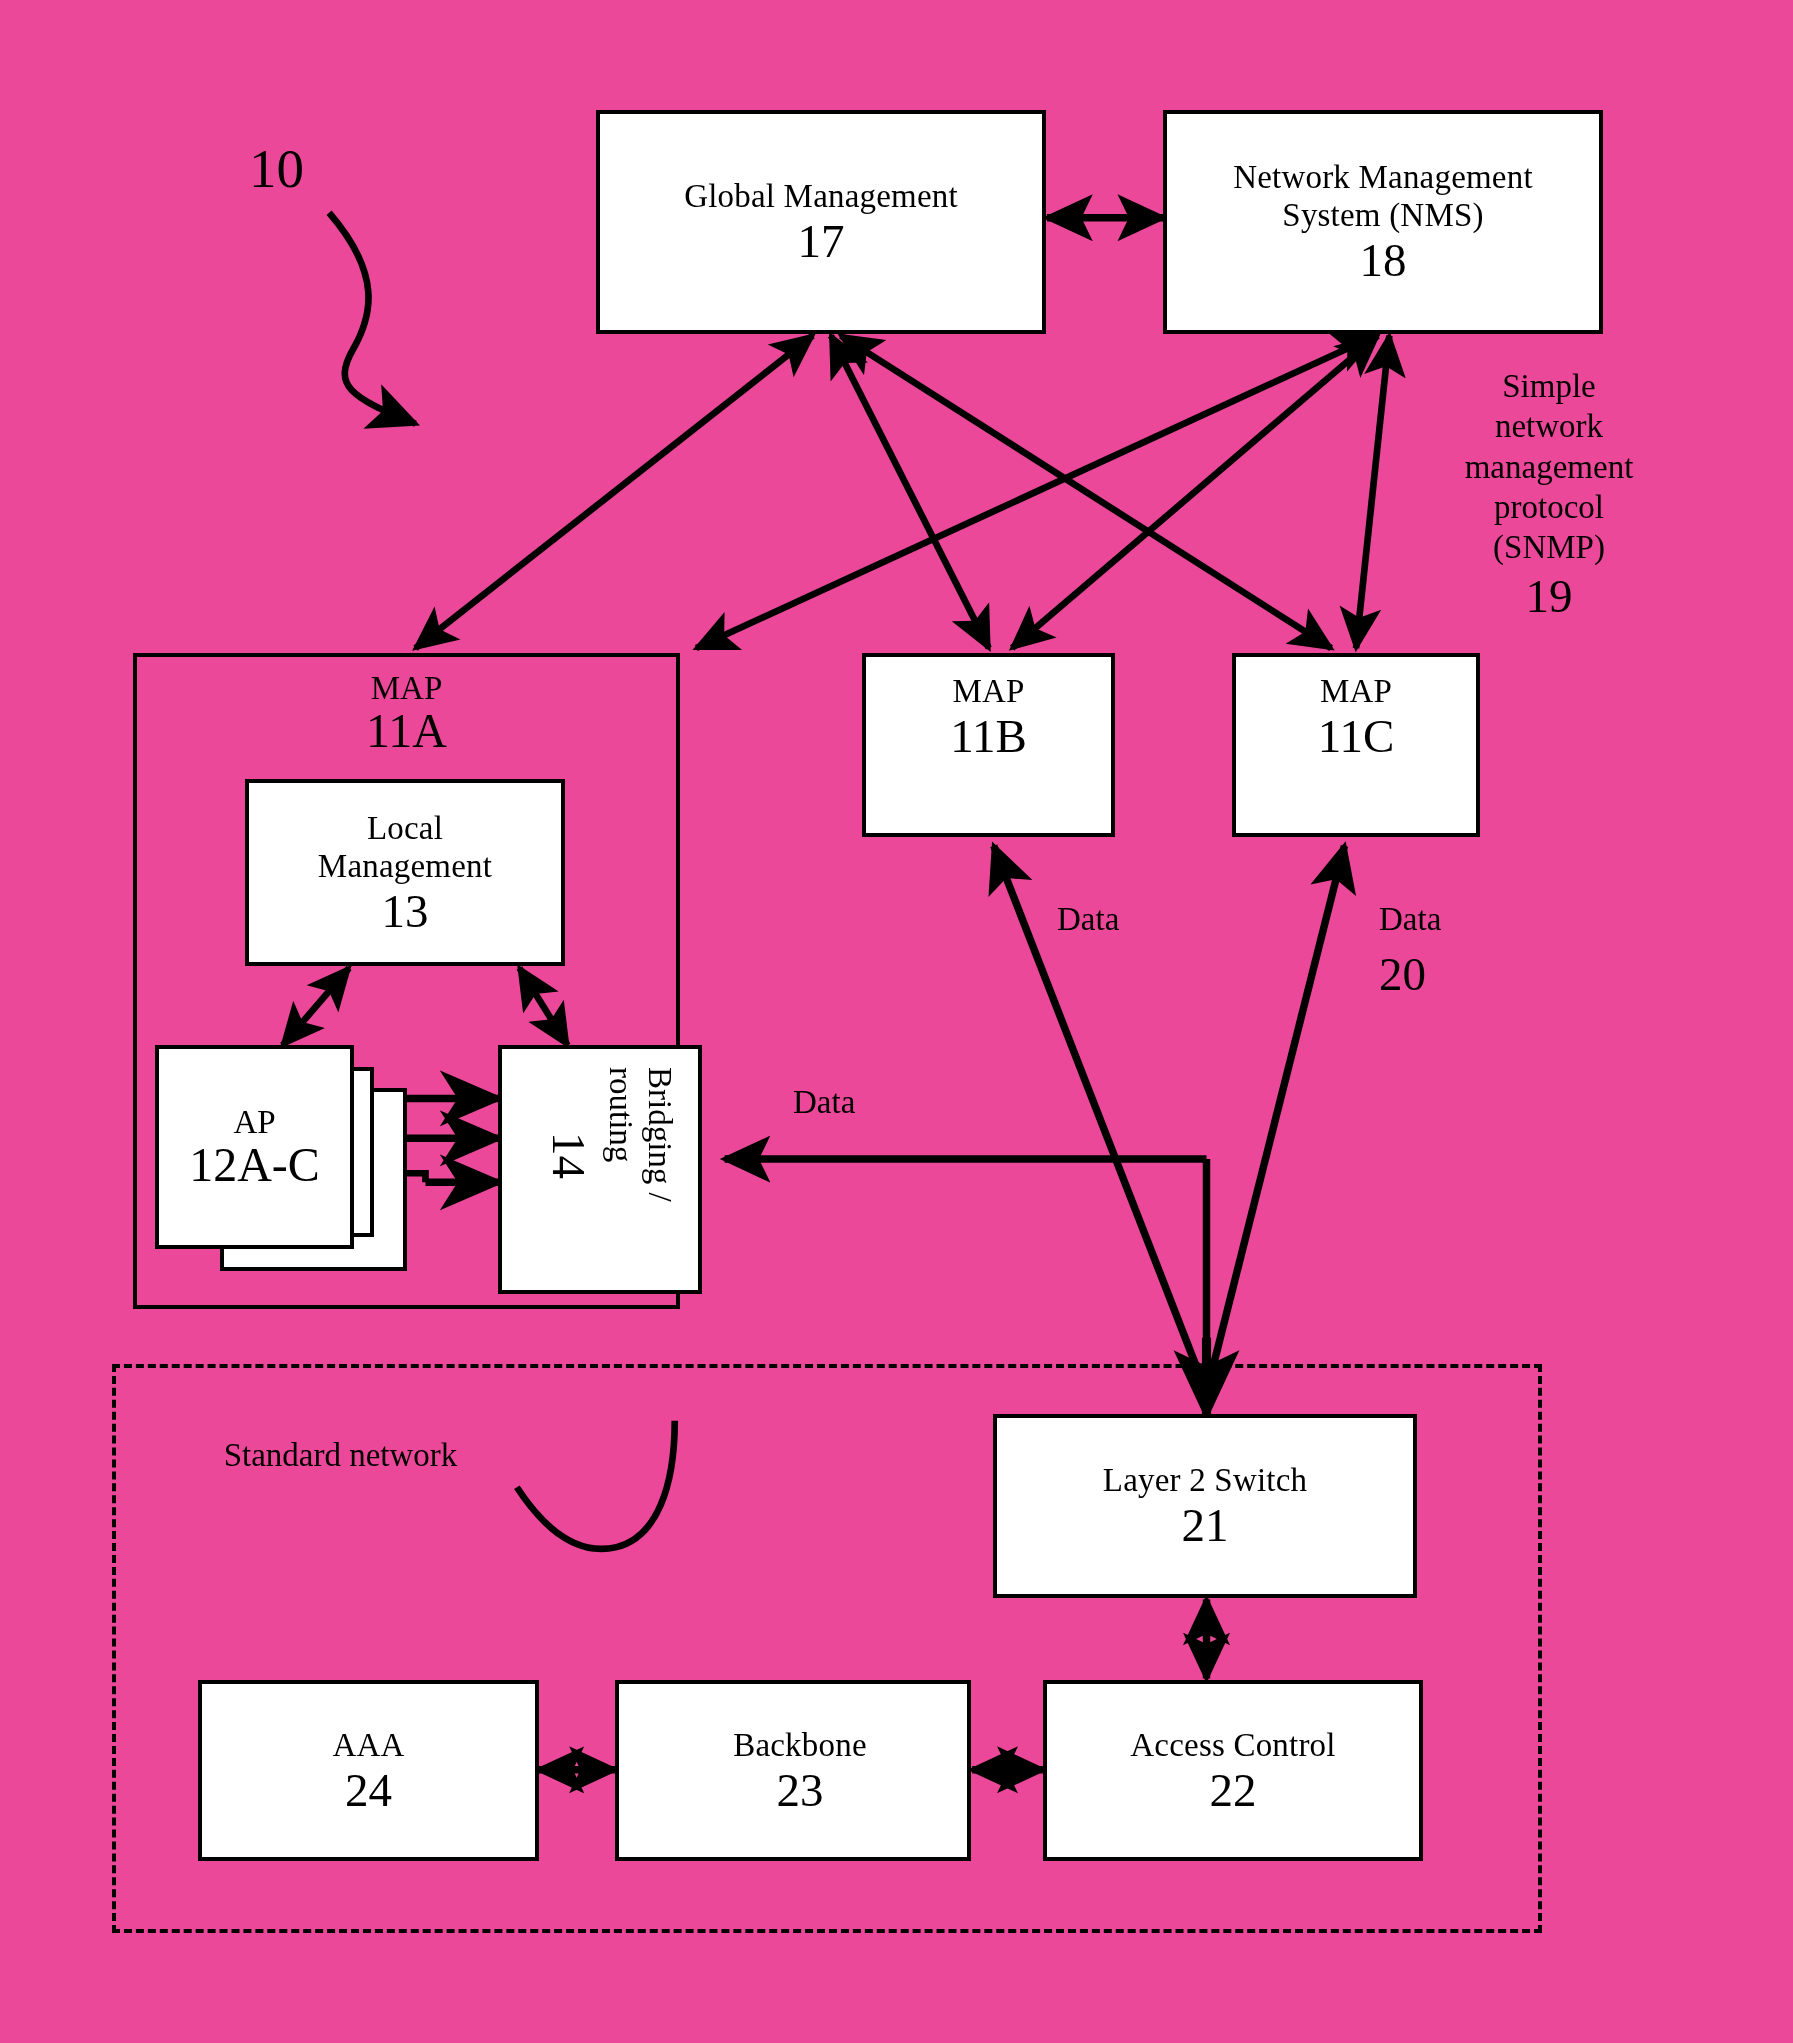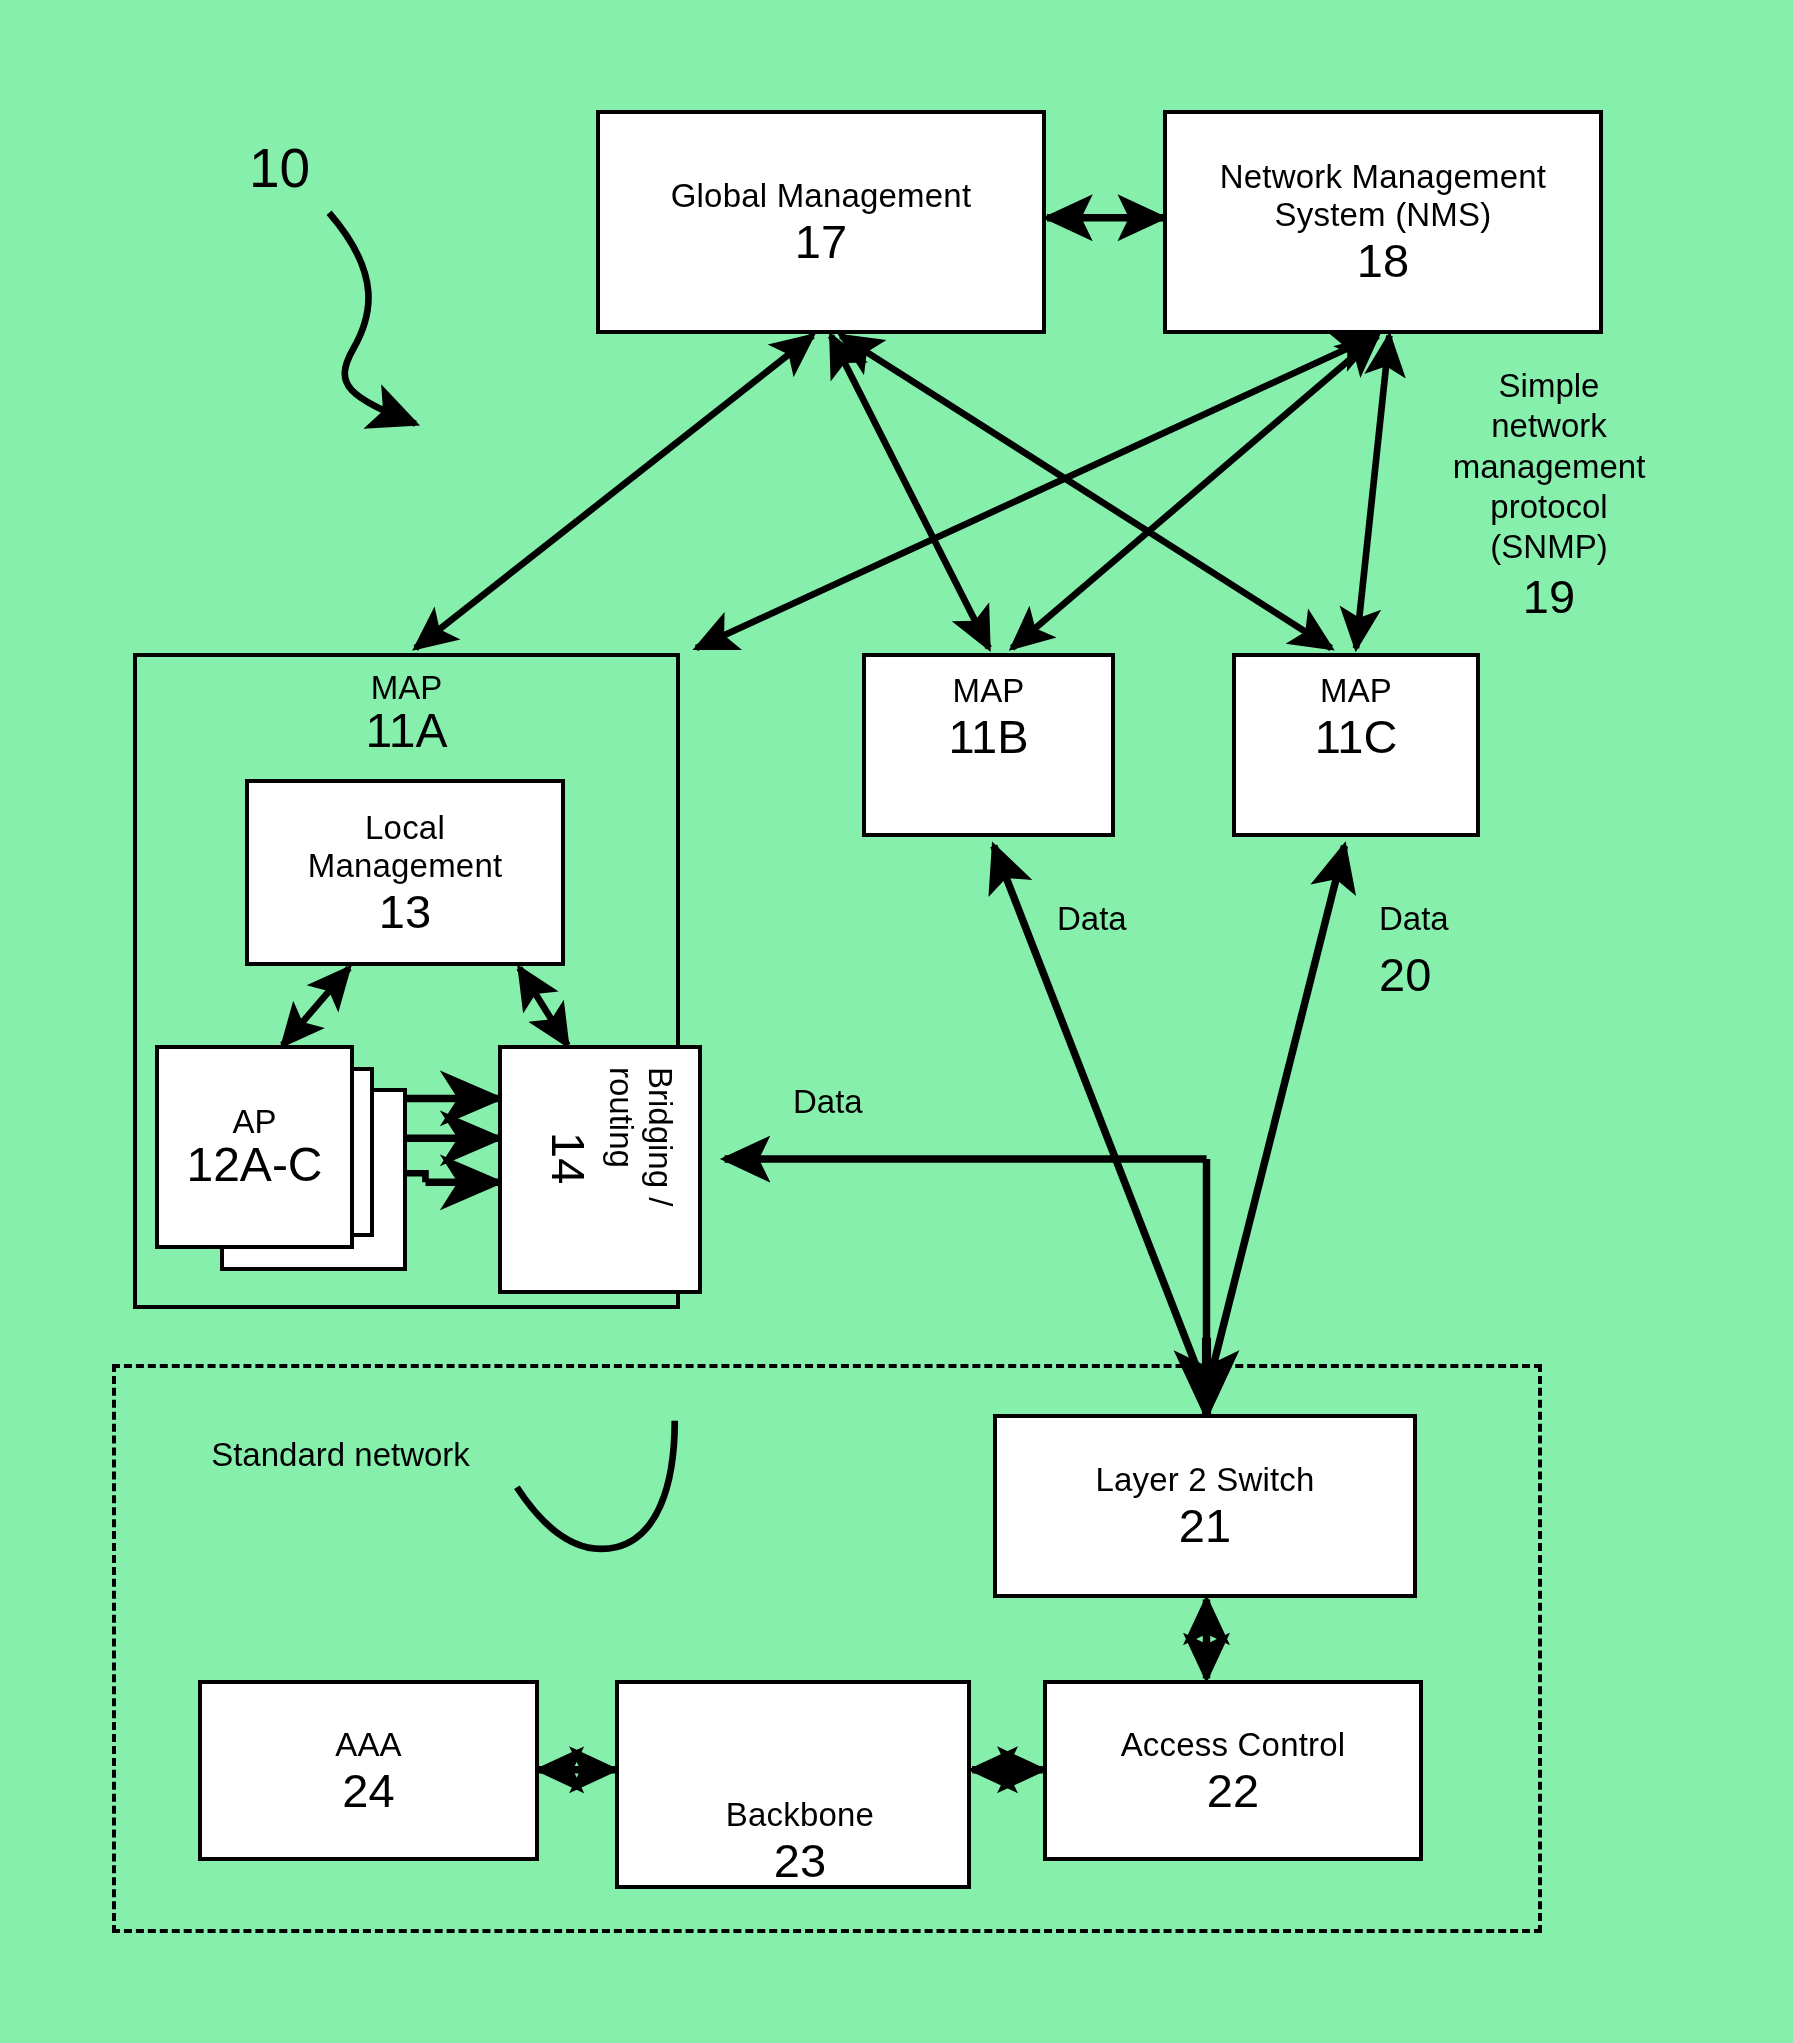--- a/index.html
+++ b/index.html
@@ -4,22 +4,22 @@
 <style>
   html, body {
     margin: 0;
     padding: 0;
     background: #ffffff;
   }
   #page {
     position: relative;
     width: 1794px;
     height: 2044px;
-    background: #86efac;
-    font-family: Liberation Sans, sans-serif;
+    background: #ec4899;
+    font-family: Liberation Serif, serif;
     color: #000000;
     overflow: hidden;
   }
   svg.layer {
     position: absolute;
     top: 0; left: 0;
     width: 1794px;
     height: 2044px;
     pointer-events: none;
   }
@@ -261,21 +261,21 @@
   <div class="box" style="left:993px; top:1414px; width:424px; height:184px; justify-content:center;">
     <div class="title">Layer 2 Switch</div>
     <div class="num">21</div>
   </div>
 
   <div class="box" style="left:198px; top:1680px; width:341px; height:181px; justify-content:center;">
     <div class="title">AAA</div>
     <div class="num">24</div>
   </div>
 
-  <div class="box" style="left:615px; top:1680px; width:356px; height:209px; justify-content:flex-end;padding-left:14px;">
+  <div class="box" style="left:615px; top:1680px; width:356px; height:181px; justify-content:center;padding-left:14px;">
     <div class="title">Backbone</div>
     <div class="num">23</div>
   </div>
 
   <div class="box" style="left:1043px; top:1680px; width:380px; height:181px; justify-content:center;">
     <div class="title">Access Control</div>
     <div class="num">22</div>
   </div>
 
 </div>

